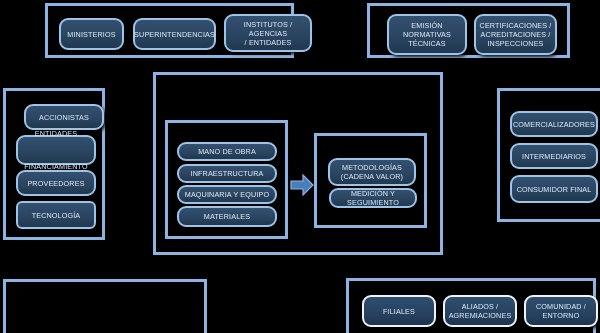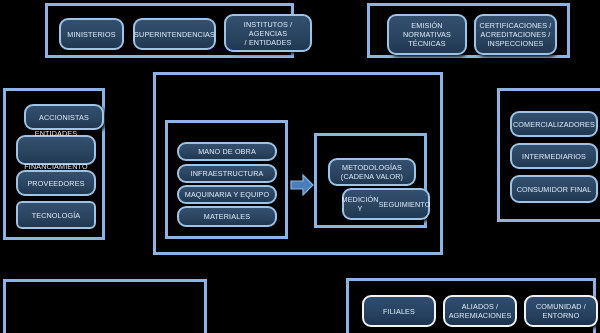--- a/index.html
+++ b/index.html
@@ -122,21 +122,21 @@
 
     <svg class="arrow" style="left:134px; top:99px;" viewBox="0 0 24 22">
       <polygon points="1,7 13,7 13,1 23,11 13,21 13,15 1,15" fill="#4a7ebb" stroke="#8cb4e2" stroke-width="1.2"></polygon>
     </svg>
 
     <div class="panel" style="left:158px; top:58px; width:113px; height:95px;">
       <div class="node" style="left:11px; top:22px; width:88px; height:28px; flex-direction:column;">
         <span>METODOLOGÍAS</span>
         <span>(CADENA VALOR)</span>
       </div>
-      <div class="node" style="left:25px; top:52px; width:88px; height:32px; flex-direction:row;">
+      <div class="node" style="left:12px; top:52px; width:88px; height:20px; flex-direction:column;">
         <span>MEDICIÓN Y</span>
         <span>SEGUIMIENTO</span>
       </div>
     </div>
   </div>
 
   <div class="panel" style="left:497px; top:88px; width:106px; height:134px;">
     <div class="node" style="left:10px; top:20px; width:88px; height:26px;">
       <span>COMERCIALIZADORES</span>
     </div>

